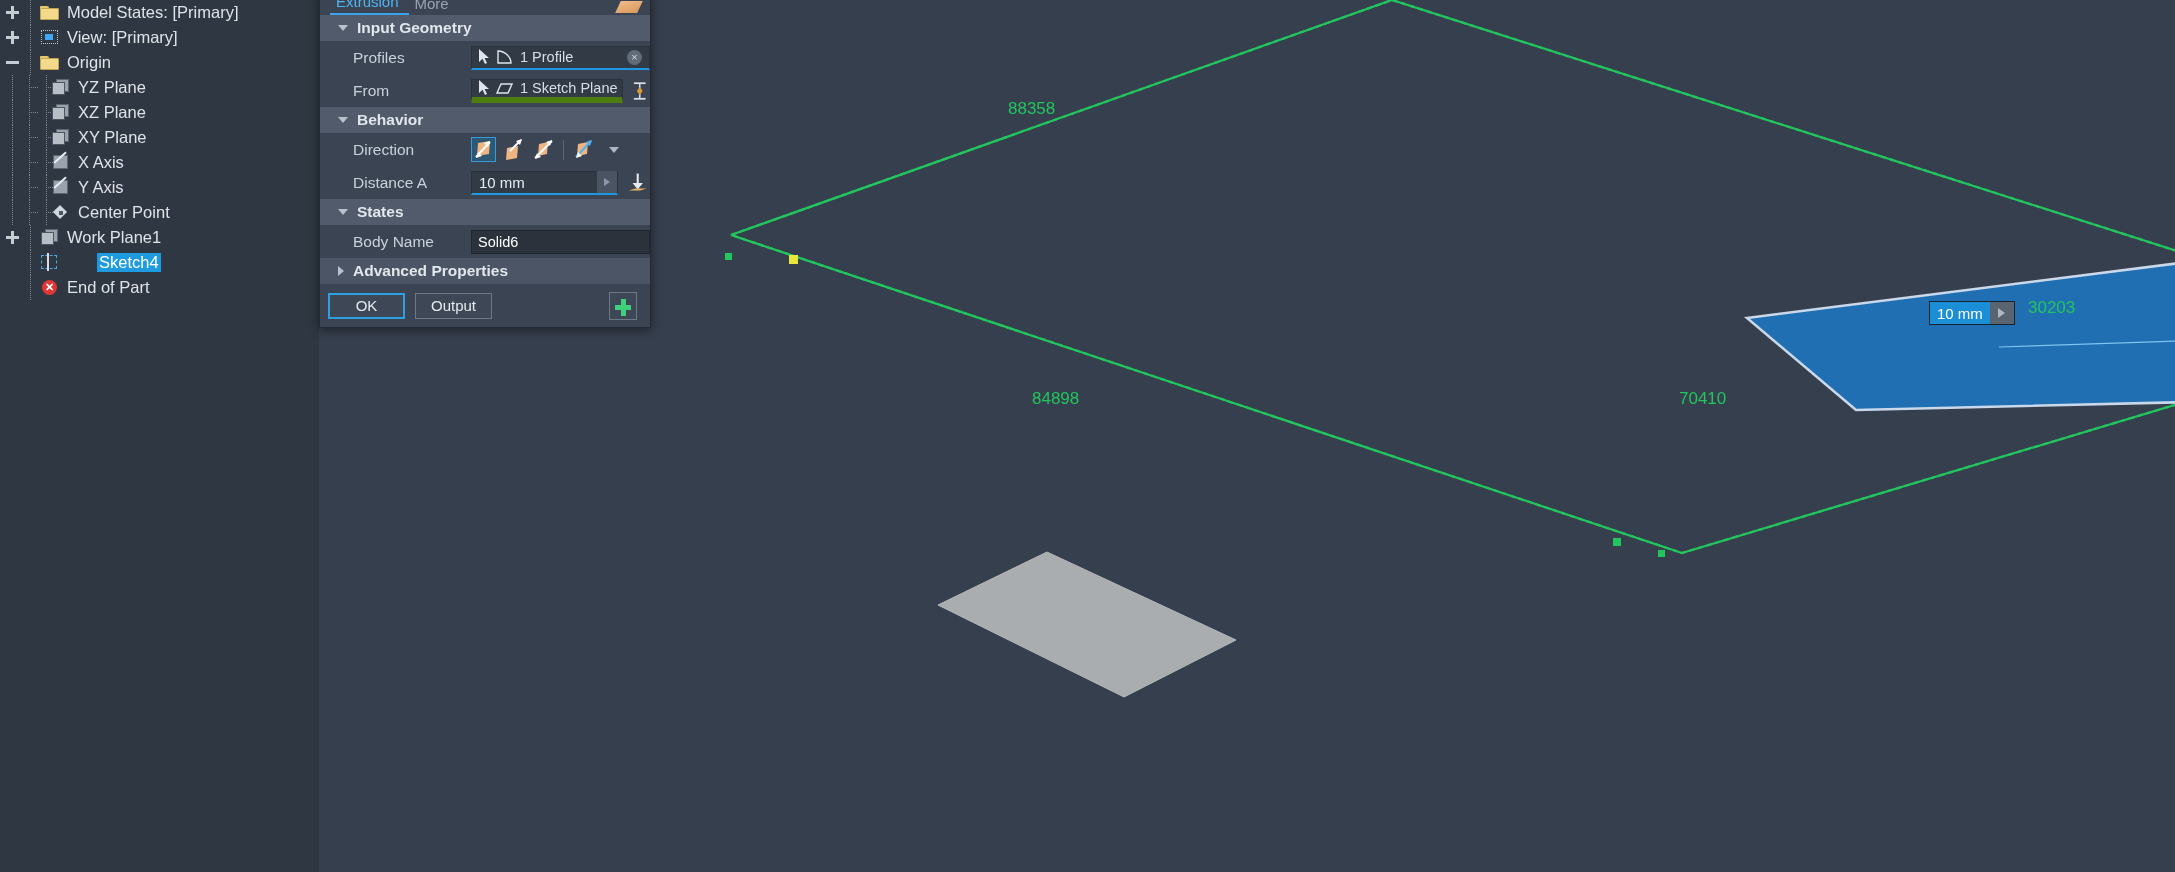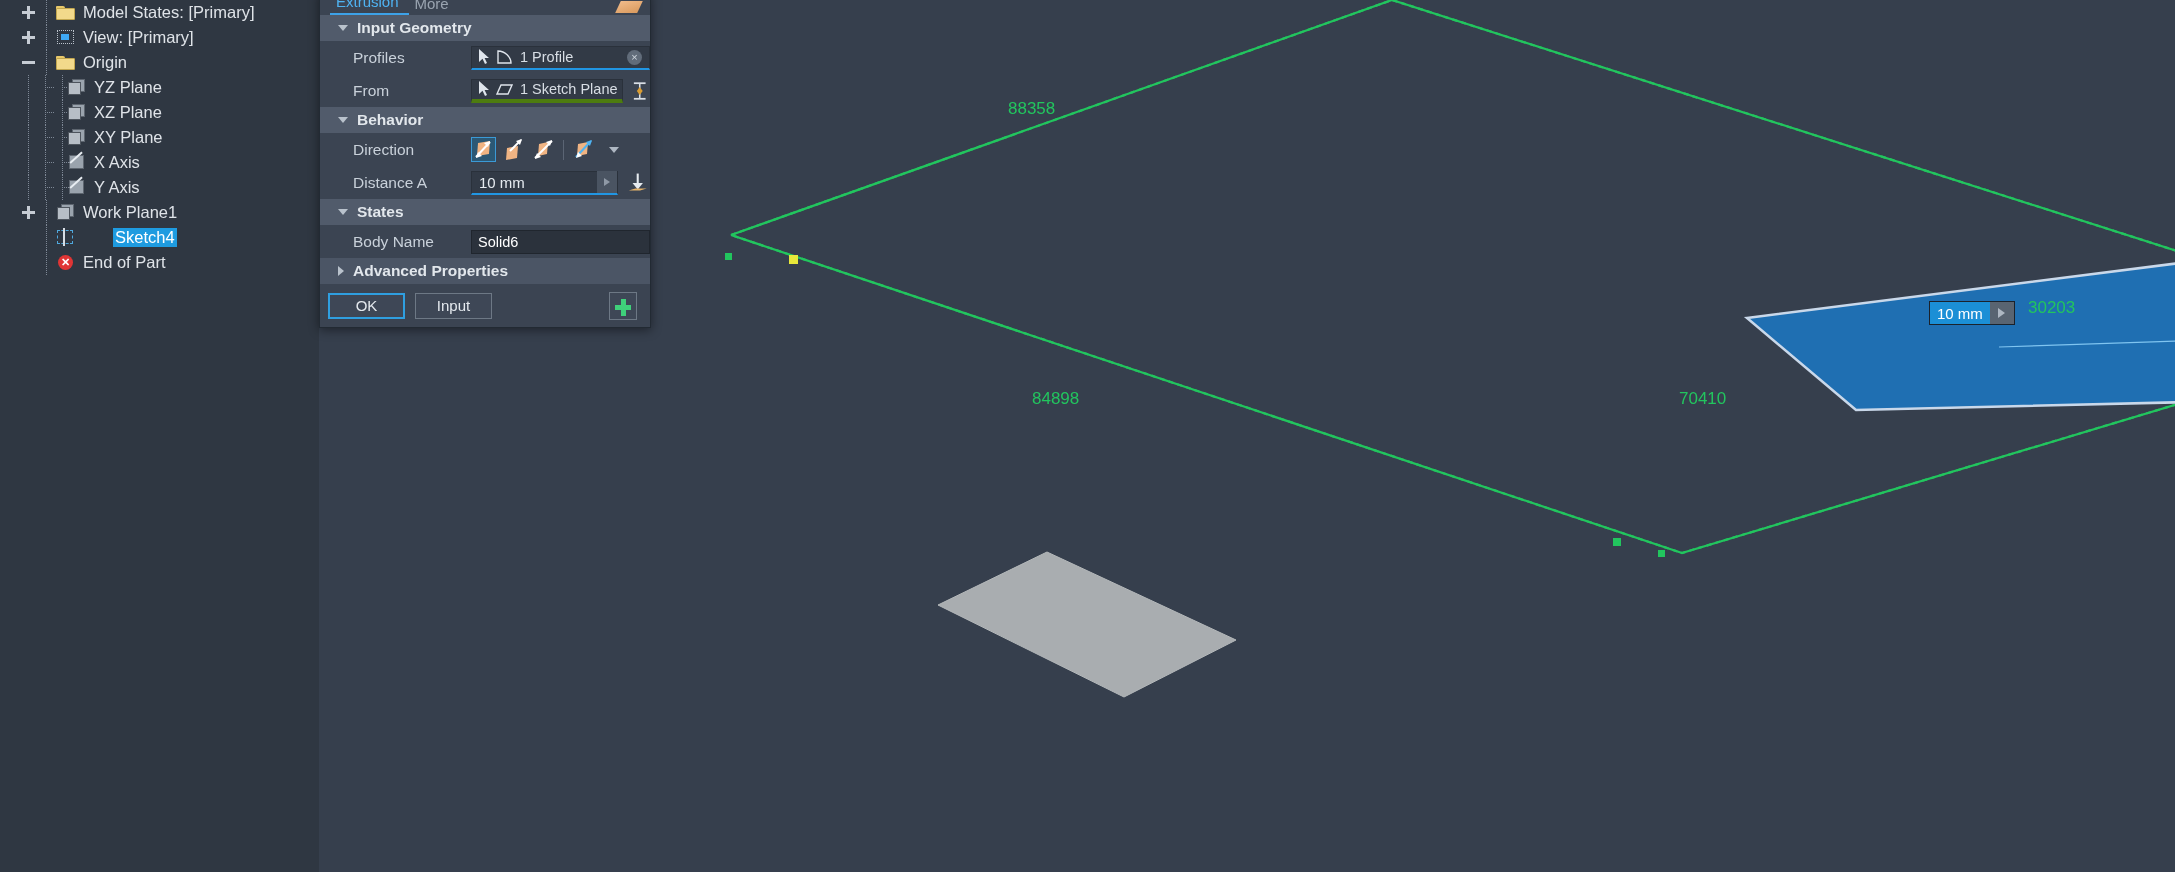--- a/index.html
+++ b/index.html
@@ -20,21 +20,21 @@
     position: absolute; left: 0; top: 0;
     width: 319px; height: 872px;
     background: #2f3742;
     box-sizing: border-box;
   }
   .tree-row {
     position: relative;
     display: flex;
     align-items: center;
     height: 25px;
-    padding-left: 20px;
+    padding-left: 4px;
     color: #dfe3e8;
     font-size: 16.5px;
     white-space: nowrap;
   }
   .tree-row .expander {
     width: 17px; height: 17px;
     margin-right: 1px;
     flex: 0 0 auto;
     position: relative;
   }
@@ -250,21 +250,21 @@
     background: #323a46;
     border: 1px solid #2a313b;
     border-bottom: 2px solid #2196e3;
     box-sizing: border-box;
     display: flex;
     align-items: center;
     color: #d8dee5;
     font-size: 14.5px;
     padding: 0 4px;
   }
-  .pickbox.nofocus { border-bottom: 4px solid #4d7c0f; }
+  .pickbox.nofocus { border-bottom: 6px solid #4d7c0f; }
   .cursor-arrow {
     width: 14px; height: 16px; margin: 0 4px 0 2px;
     flex: 0 0 auto;
   }
   .mini-ico { width: 17px; height: 15px; margin-right: 7px; flex: 0 0 auto; }
   .pick-text { flex: 1; }
   .clear-x {
     width: 15px; height: 15px; border-radius: 50%;
     background: #616c7a; color: #cfd6de;
     font-size: 11px; line-height: 15px; text-align: center;
@@ -450,20 +450,27 @@
           <span class="dots elbow" style="width: 12px;"></span>
           <span class="ico ico-axis"></span>
           <span class="label">X Axis</span>
         </div>
         <div class="tree-row">
           <span class="dots"></span>
           <span class="dots elbow"></span>
           <span class="dots elbow" style="width: 12px;"></span>
           <span class="ico ico-axis"></span>
           <span class="label">Y Axis</span>
+        </div>
+        <div class="tree-row">
+          <span class="dots"></span>
+          <span class="dots elbow"></span>
+          <span class="dots elbow" style="width: 12px;"></span>
+          <span class="ico ico-point"></span>
+          <span class="label">Center Point</span>
         </div>
         <div class="tree-row">
           <span class="expander plus"></span>
           <span class="dots"></span>
           <span class="ico ico-plane"></span>
           <span class="label">Work Plane1</span>
         </div>
         <div class="tree-row">
           <span class="expander "></span>
           <span class="dots"></span>
@@ -652,19 +659,19 @@
       </div>
     </div>
 
     <div class="sec-header" style="background:#4b5565">
       <span class="tri right"></span>
       <span>Advanced Properties</span>
     </div>
 
     <div id="dialog-footer">
       <div class="dbtn primary">OK</div>
-      <div class="dbtn">Input</div>
+      <div class="dbtn">Output</div>
       <div class="plus-btn"></div>
     </div>
 
   </div>
 
 </div>
 
 </body></html>

